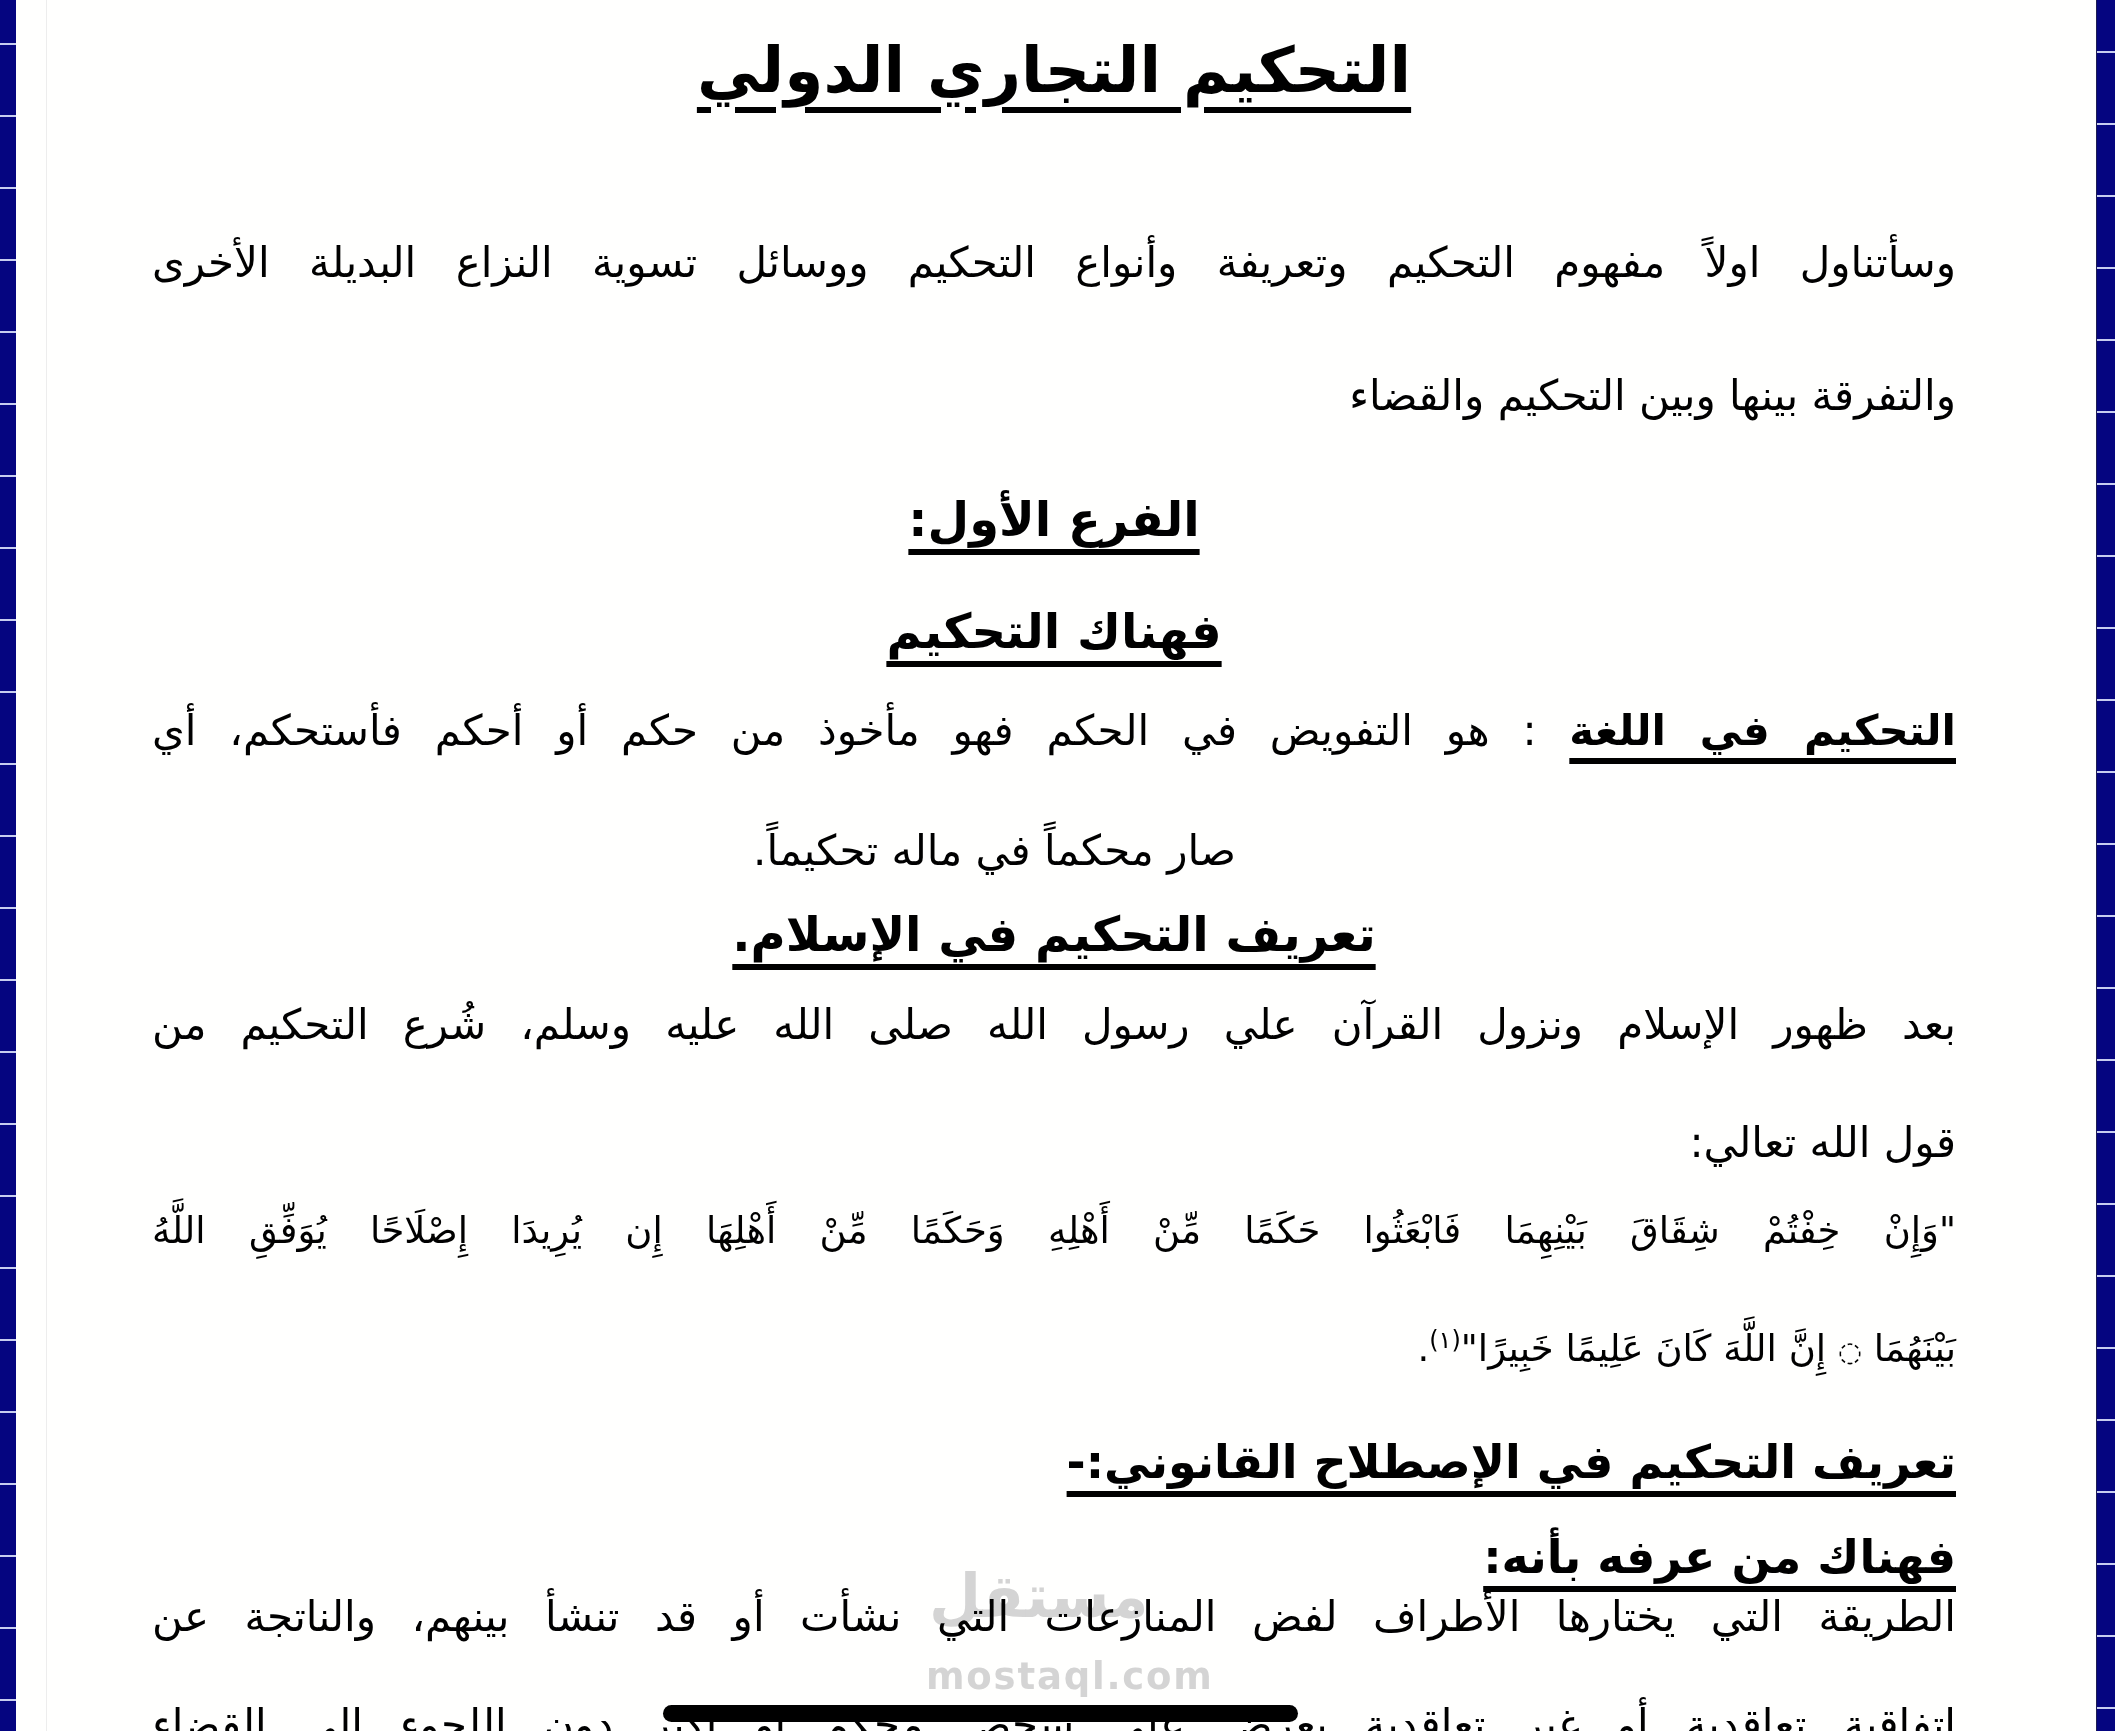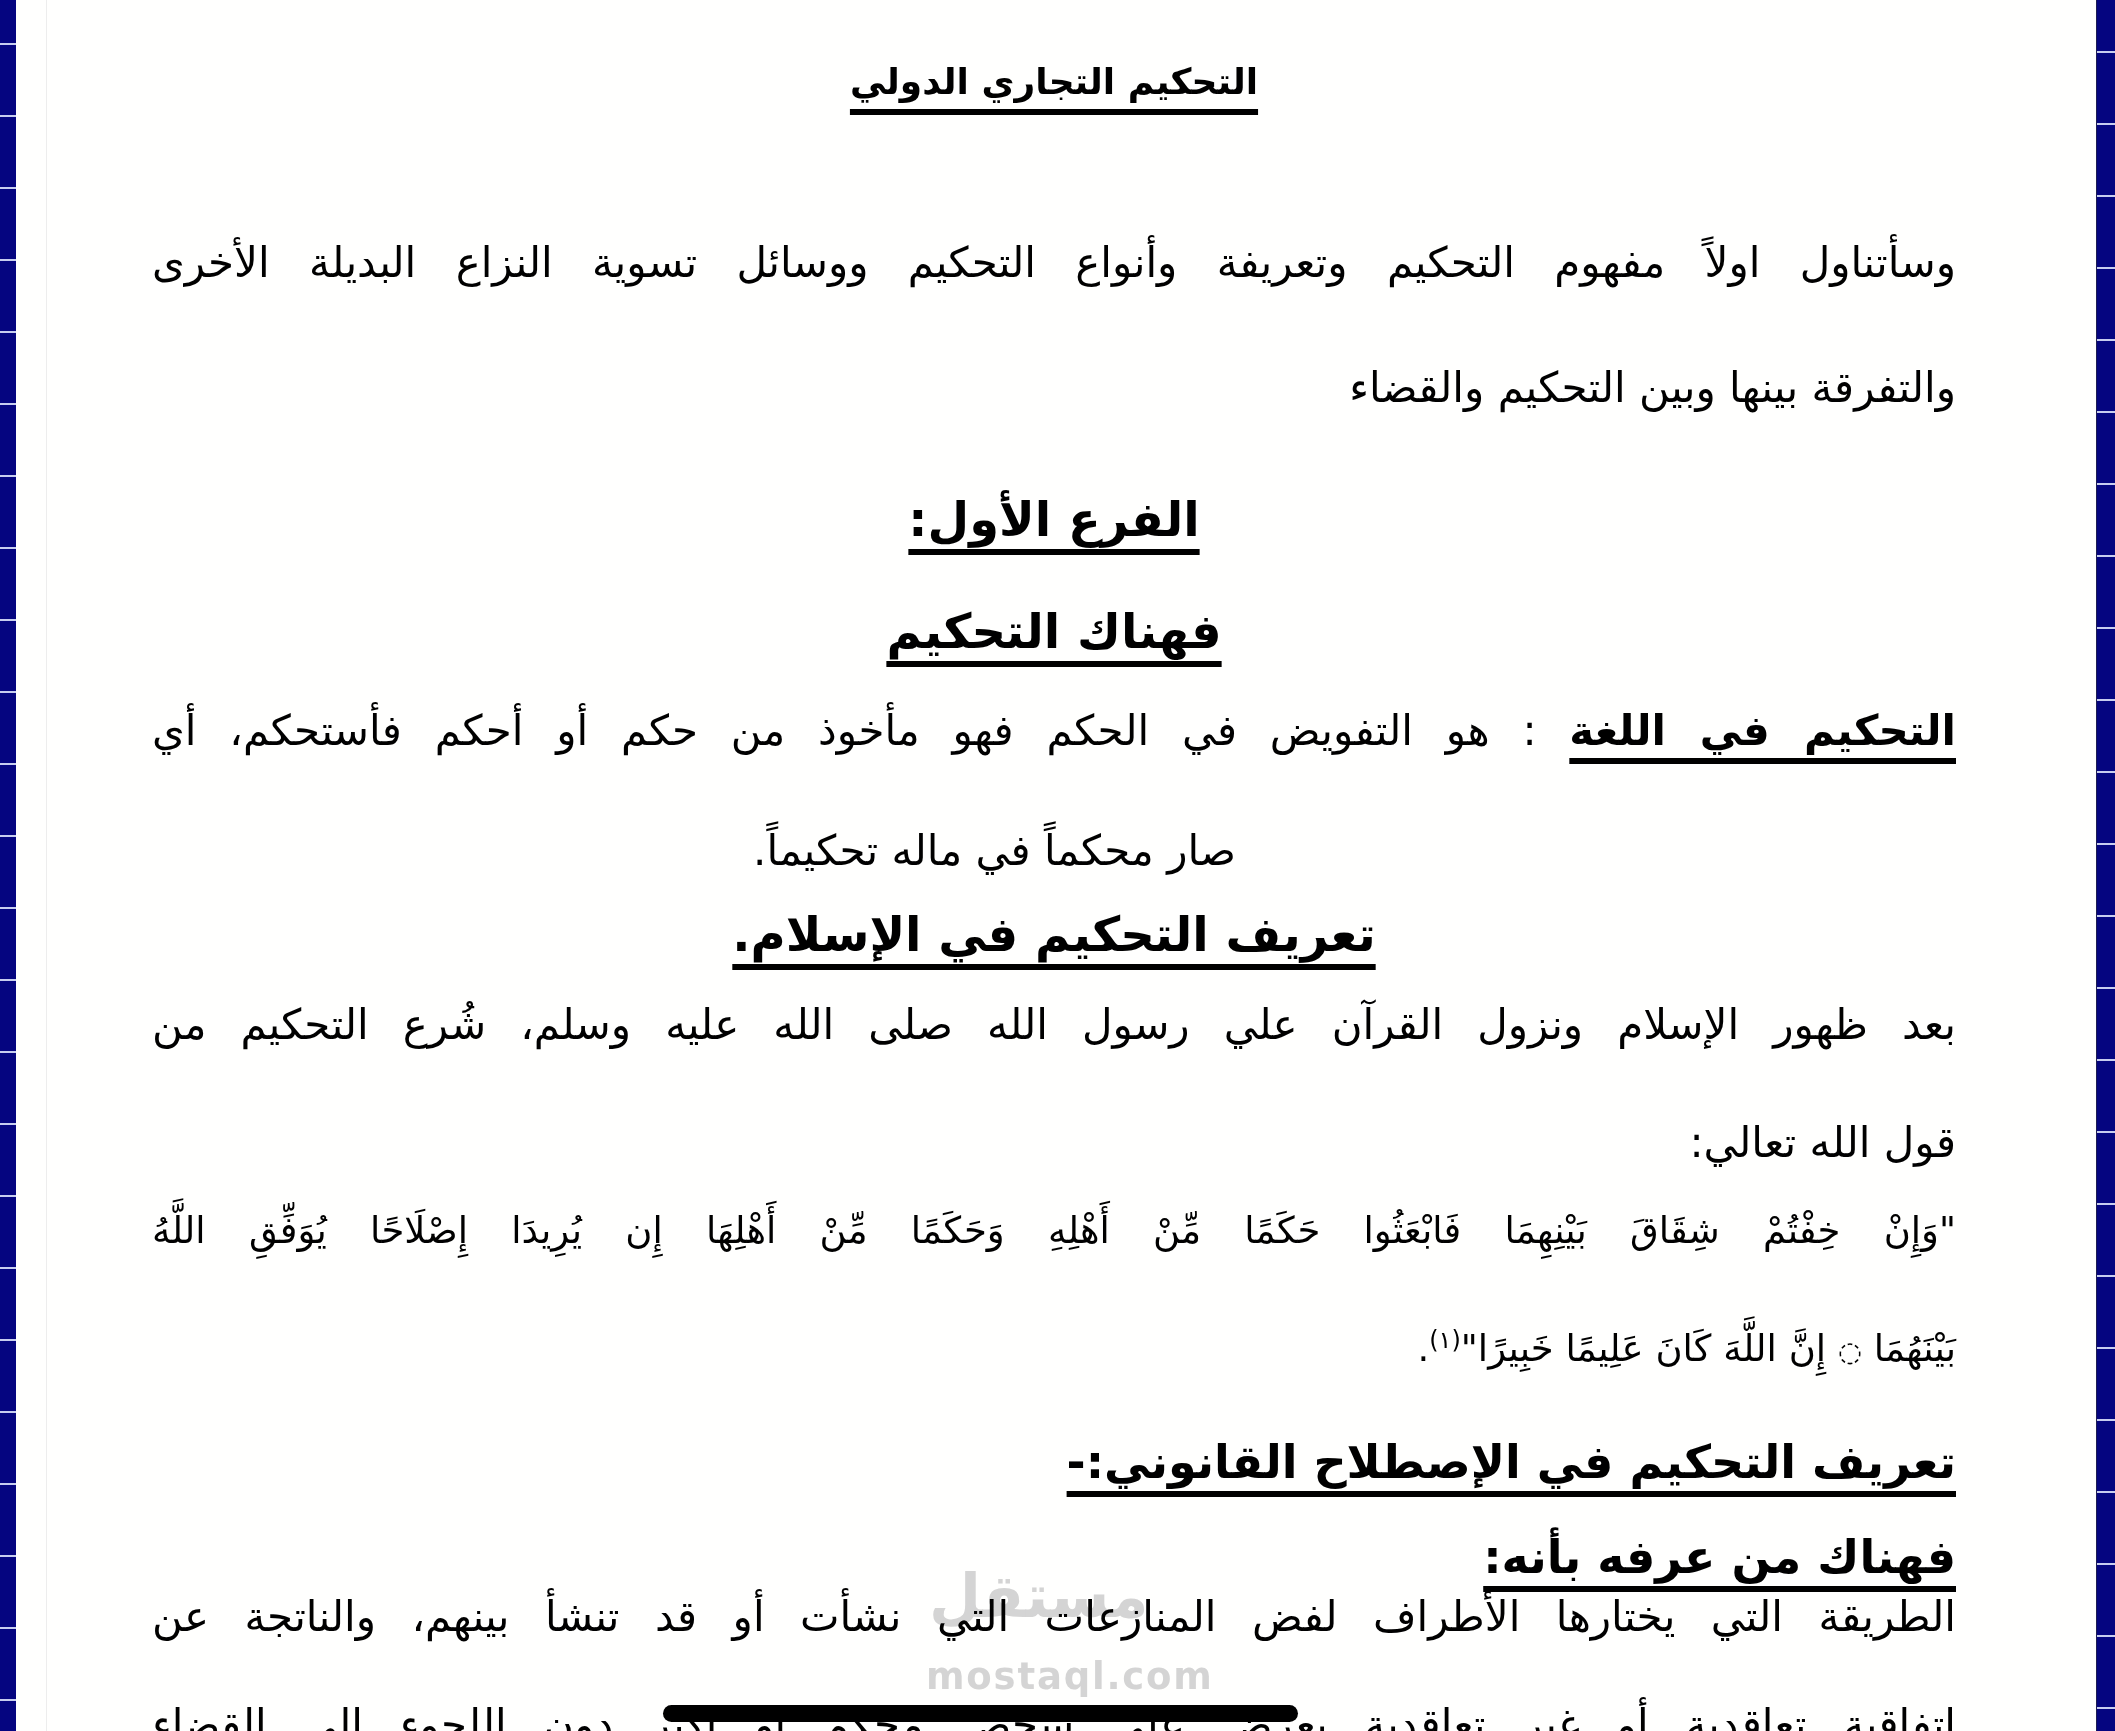--- a/index.html
+++ b/index.html
@@ -40,21 +40,21 @@
   .center { text-align: center; }
   .bold   { font-weight: bold; }
 
   .u {
     text-decoration: underline;
     text-decoration-thickness: 5.5px;
     text-underline-offset: 13px;
     text-decoration-color: #000;
   }
 
-  .title-ln   { top: 27.5px;  font-size: 36px; font-weight: bold; text-align: center; margin-top: 30px; }
+  .title-ln   { top: 27.5px;  font-size: 63px; font-weight: bold; text-align: center; }
   .title-ln .u { text-decoration-thickness: 6.4px; text-underline-offset: 14.7px; }
 
   .h-center { font-weight: bold; font-size: 48px; text-align: center; }
   .h-right  { font-weight: bold; font-size: 46px; text-align: right; margin-top: 20px; }
 
   .verse { font-size: 37px; line-height: 1.5; }
 
   .footnote-sup { font-size: 24px; vertical-align: super; }
   .ayah-mark { font-size: 27.5px; }
 
@@ -80,21 +80,21 @@
 <div class="page-edge-line"></div>
 
 <div class="wm wm-ar">مستقل</div>
 <div class="wm wm-en">mostaql.com</div>
 
 <div class="ln title-ln" style="top:27.5px">
   <span class="u">التحكيم التجاري الدولي</span>
 </div>
 
 <div class="ln just" style="top:235px">وسأتناول اولاً مفهوم التحكيم وتعريفة وأنواع التحكيم ووسائل تسوية النزاع البديلة الأخرى</div>
-<div class="ln flushr" style="top:360px">والتفرقة بينها وبين التحكيم والقضاء</div>
+<div class="ln flushr" style="top:368px">والتفرقة بينها وبين التحكيم والقضاء</div>
 
 <div class="ln h-center" style="top:487px">
   <span class="u">الفرع الأول:</span>
 </div>
 
 <div class="ln h-center" style="top:599px">
   <span class="u">فهناك التحكيم</span>
 </div>
 
 <div class="ln just" style="top:703px">

